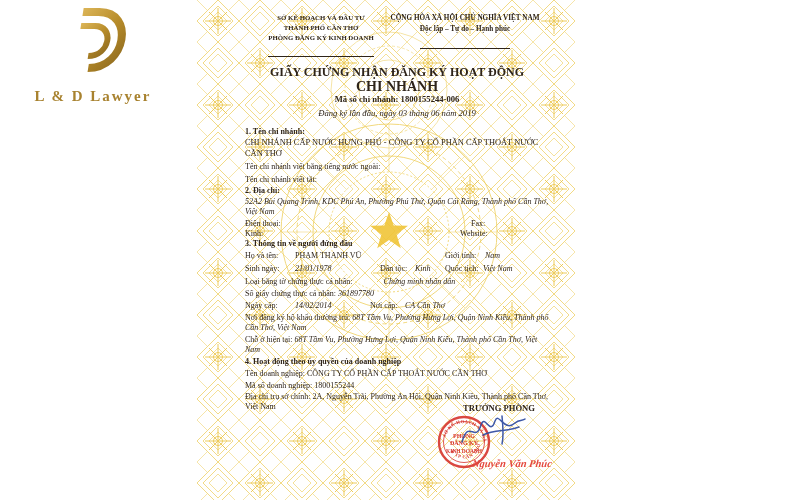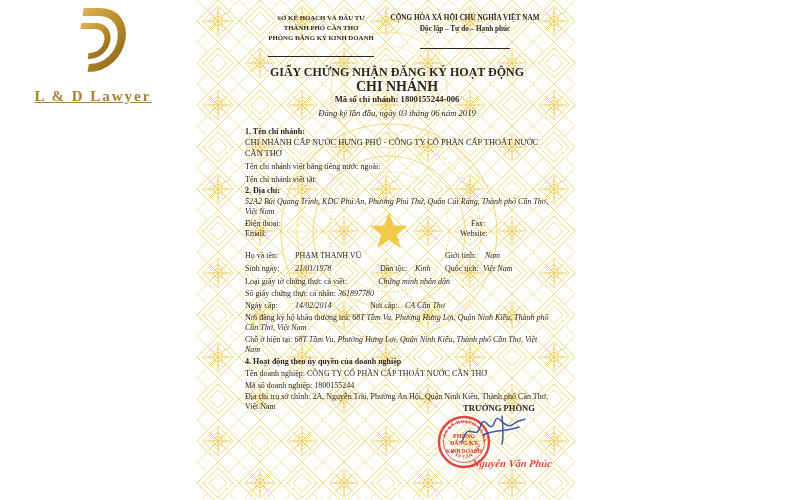--- a/index.html
+++ b/index.html
@@ -5,21 +5,21 @@
   html,body{margin:0;padding:0;}
   body{
     width:800px;height:500px;position:relative;background:#ffffff;overflow:hidden;
     font-family:"Liberation Serif","DejaVu Serif",serif;color:#2e241a;
   }
   
   .logo{position:absolute;left:18px;top:4px;width:150px;height:110px;}
   .logo .mono{position:absolute;left:10px;top:2px;}
   .logo .wordmark{
     position:absolute;left:0;top:84px;width:150px;text-align:center;
-    font-size:15px;letter-spacing:2px;color:#a8822f;font-weight:600;text-decoration:underline;
+    font-size:15px;letter-spacing:2px;color:#a8822f;font-weight:600;
   }
   
   .cert{position:absolute;left:197px;top:0;width:378px;height:500px;}
   .cert .guilloche{position:absolute;left:0;top:0;}
   .content{position:absolute;left:0;top:0;width:378px;height:380px;font-size:8px;line-height:1.25;}
   .row{position:absolute;left:48px;width:304px;}
   .ctr{text-align:center;}
   .b{font-weight:bold;}
   .i{font-style:italic;}
   .u{border-bottom:1px solid #2e241a;padding-bottom:15px;}
@@ -124,40 +124,41 @@
     <div class="row" style="top:162px">Tên chi nhánh viết bằng tiếng nước ngoài:</div>
     <div class="row" style="top:175px">Tên chi nhánh viết tắt:</div>
 
     <div class="row b" style="top:186px">2. Địa chỉ:</div>
     <div class="row i" style="top:197px">52A2 Bùi Quang Trình, KDC Phú An, Phường Phú Thứ, Quận Cái Răng, Thành phố Cần Thơ, Việt Nam</div>
     <div class="row" style="top:219px">
       <span>Điện thoại:</span>
       <span class="abs" style="left:226px">Fax:</span>
     </div>
     <div class="row" style="top:229px">
-      <span>Email:</span>
+      <span>Kinh:</span>
       <span class="abs" style="left:215px">Website:</span>
     </div>
 
+    <div class="row b" style="top:239px">3. Thông tin về người đứng đầu</div>
     <div class="row" style="top:251px">
       <span>Họ và tên:</span>
       <span class="abs" style="left:50px">PHẠM THANH VŨ</span>
       <span class="abs" style="left:200px">Giới tính:</span>
       <span class="abs i" style="left:240px">Nam</span>
     </div>
     <div class="row" style="top:264px">
       <span>Sinh ngày:</span>
       <span class="abs i" style="left:50px">21/01/1978</span>
       <span class="abs" style="left:135px">Dân tộc:</span>
       <span class="abs i" style="left:170px">Kinh</span>
       <span class="abs" style="left:200px">Quốc tịch:</span>
       <span class="abs i" style="left:238px">Việt Nam</span>
     </div>
     <div class="row" style="top:277px">
-      <span>Loại giấy tờ chứng thực cá viết:</span>
+      <span>Loại bằng tờ chứng thực cá nhân:</span>
       <span class="i" style="margin-left:29px">Chứng minh nhân dân</span>
     </div>
     <div class="row" style="top:289px">
       <span>Số giấy chứng thực cá nhân:</span>
       <span class="i" style="">361897780</span>
     </div>
     <div class="row" style="top:301px">
       <span>Ngày cấp:</span>
       <span class="abs i" style="left:50px">14/02/2014</span>
       <span class="abs" style="left:125px">Nơi cấp:</span>

